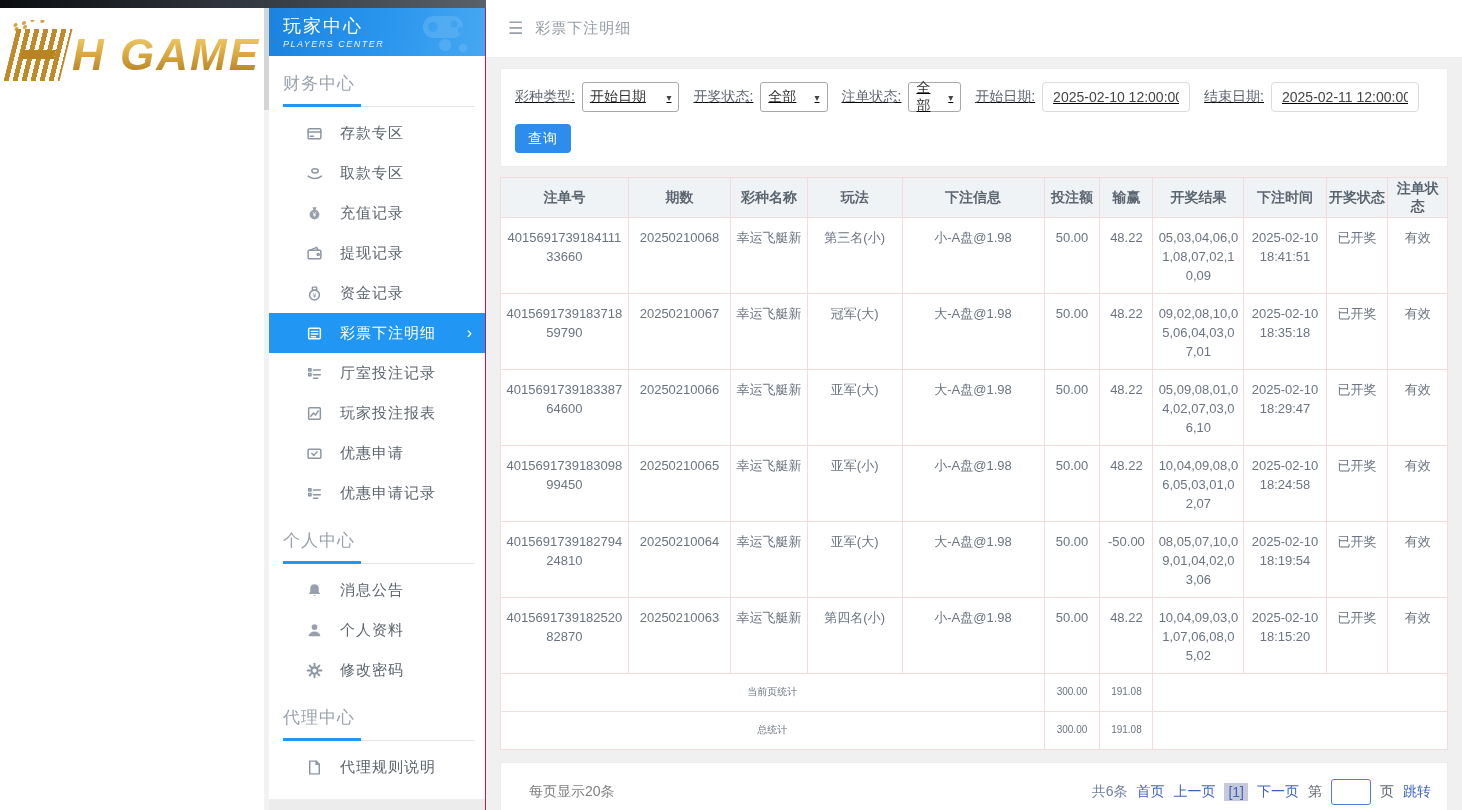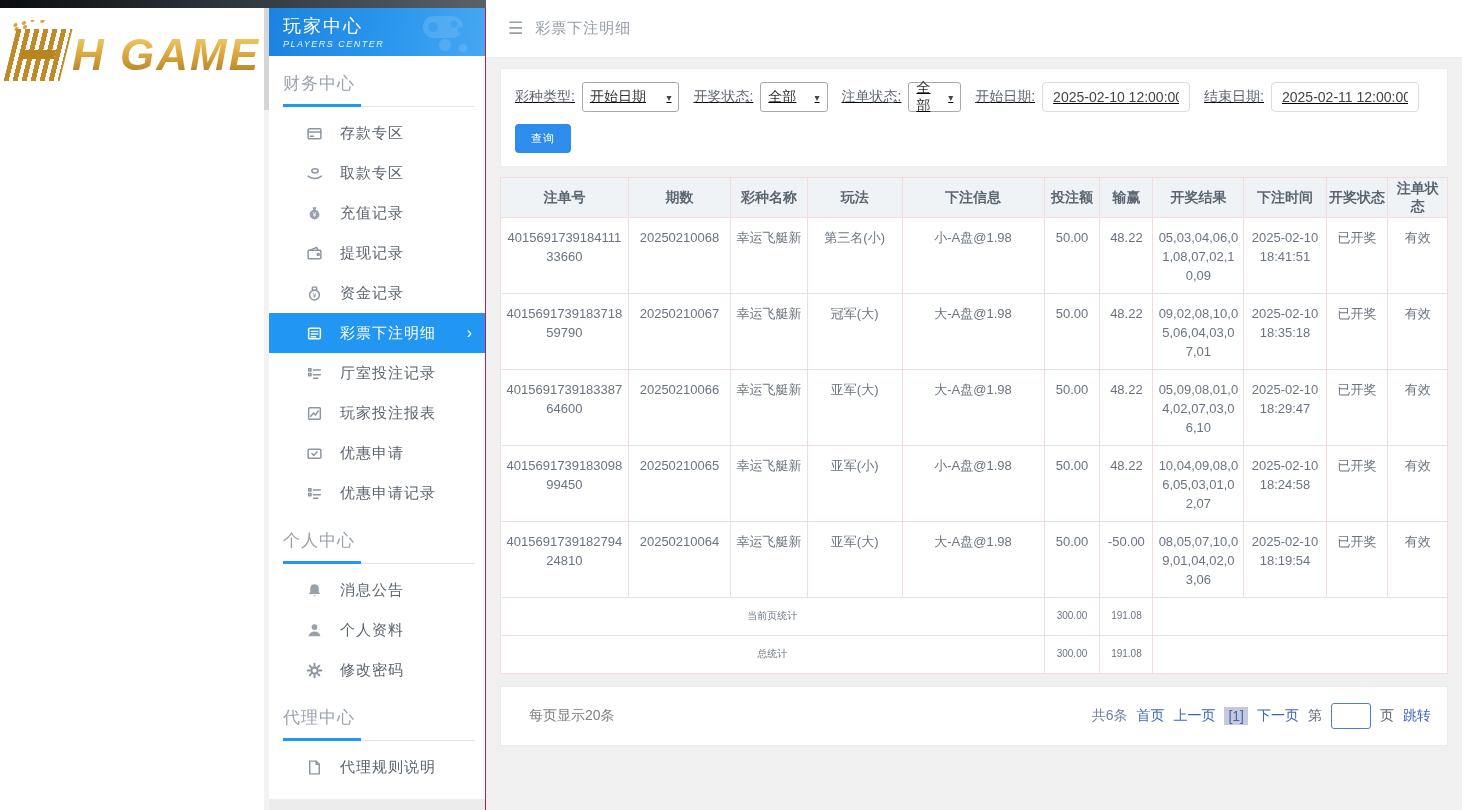--- a/index.html
+++ b/index.html
@@ -66,21 +66,21 @@
   .filter-row { display:flex; align-items:center; flex-wrap:nowrap;text-decoration:underline; }
   .filter-row label { font-size:14px; color:#5f6670; margin-right:7px; white-space:nowrap; }
   .sel { display:inline-flex; align-items:center; justify-content:space-between; height:30px;
     border:1px solid #a9a9a9; border-radius:3px; background:#ffffff; padding:0 7px; margin-right:14px;
     font-size:14px; color:#333; cursor:pointer; }
   .sel .caret { font-size:10px; color:#444; margin-left:8px; font-style:normal; }
   .sel.w-wide { width:118px; } .sel.w-mid { width:80px; } .sel.w-narrow { width:62px; }
   .date { height:30px; width:148px; border:1px solid #dcdcdc; border-radius:4px; padding:0 10px;
     font-size:14px; color:#444; margin-right:14px; font-family:inherit; }
   .btn-query { margin-top:12px; width:56px; height:29px; background:#2e8ced; color:#fff; border:none;
-    border-radius:4px; font-size:11px; cursor:pointer; letter-spacing:1px; }
+    border-radius:4px; font-size:14px; cursor:pointer; letter-spacing:1px; }
 
   .table-wrap { margin:10px 14px 0 14px; flex:none; }
   table { width:100%; border-collapse:collapse; background:#ffffff; table-layout:fixed; }
   th,td { border:1px solid #f4dcdc; text-align:center; }
   th { height:40px; background:#f0f3f6; color:#5c6670; font-size:14px; font-weight:bold; padding:0 2px; }
   tbody td { height:76px; vertical-align:top; padding:11px 4px 4px 4px; font-size:13px; color:#6b7480;
     line-height:1.45; word-break:break-all; }
   tbody tr.summary td { height:38px; vertical-align:middle; padding:0 4px; font-size:10px; color:#6b7480; }
 
   .pager-card { margin:12px 14px 0 14px; background:#ffffff; border:1px solid #ececec; height:60px;
@@ -431,20 +431,33 @@
               <td>幸运飞艇新</td>
               <td>亚军(大)</td>
               <td>大-A盘@1.98</td>
               <td>50.00</td>
               <td>-50.00</td>
               <td>08,05,07,10,09,01,04,02,03,06</td>
               <td>2025-02-10 18:19:54</td>
               <td>已开奖</td>
               <td>有效</td>
             </tr>
+            <tr>
+              <td>401569173918252082870</td>
+              <td>20250210063</td>
+              <td>幸运飞艇新</td>
+              <td>第四名(小)</td>
+              <td>小-A盘@1.98</td>
+              <td>50.00</td>
+              <td>48.22</td>
+              <td>10,04,09,03,01,07,06,08,05,02</td>
+              <td>2025-02-10 18:15:20</td>
+              <td>已开奖</td>
+              <td>有效</td>
+            </tr>
             <tr class="summary">
               <td colspan="5">当前页统计</td>
               <td>300.00</td>
               <td>191.08</td>
               <td colspan="4"></td>
             </tr>
             <tr class="summary">
               <td colspan="5">总统计</td>
               <td>300.00</td>
               <td>191.08</td>

